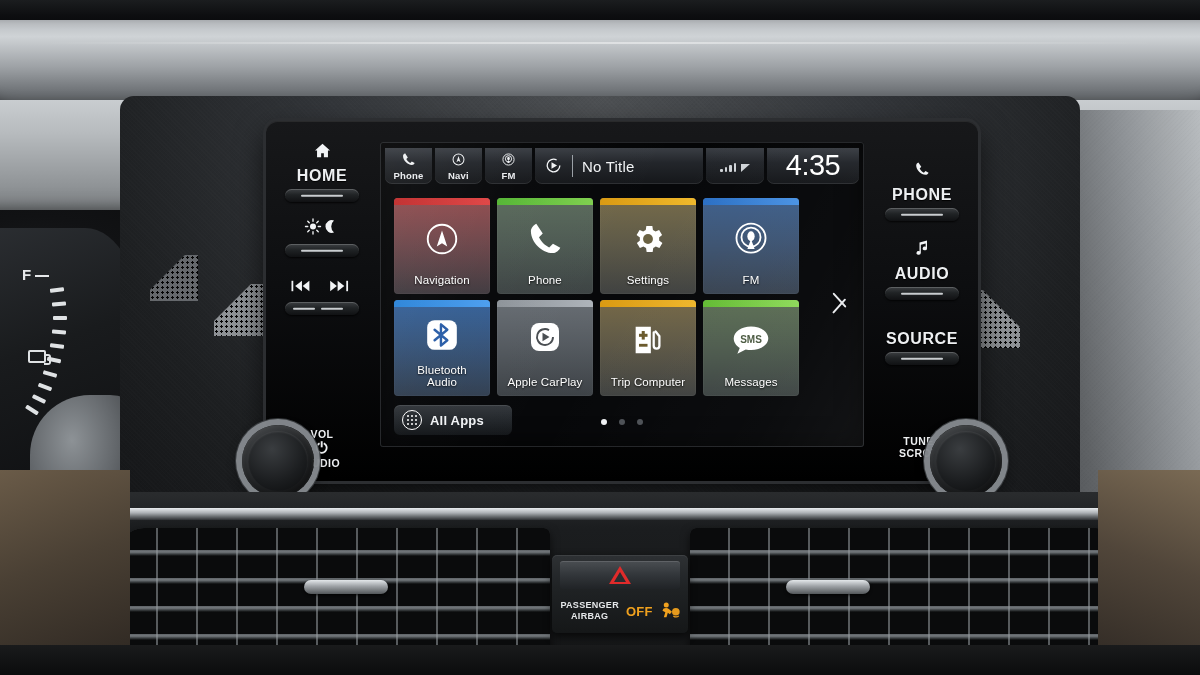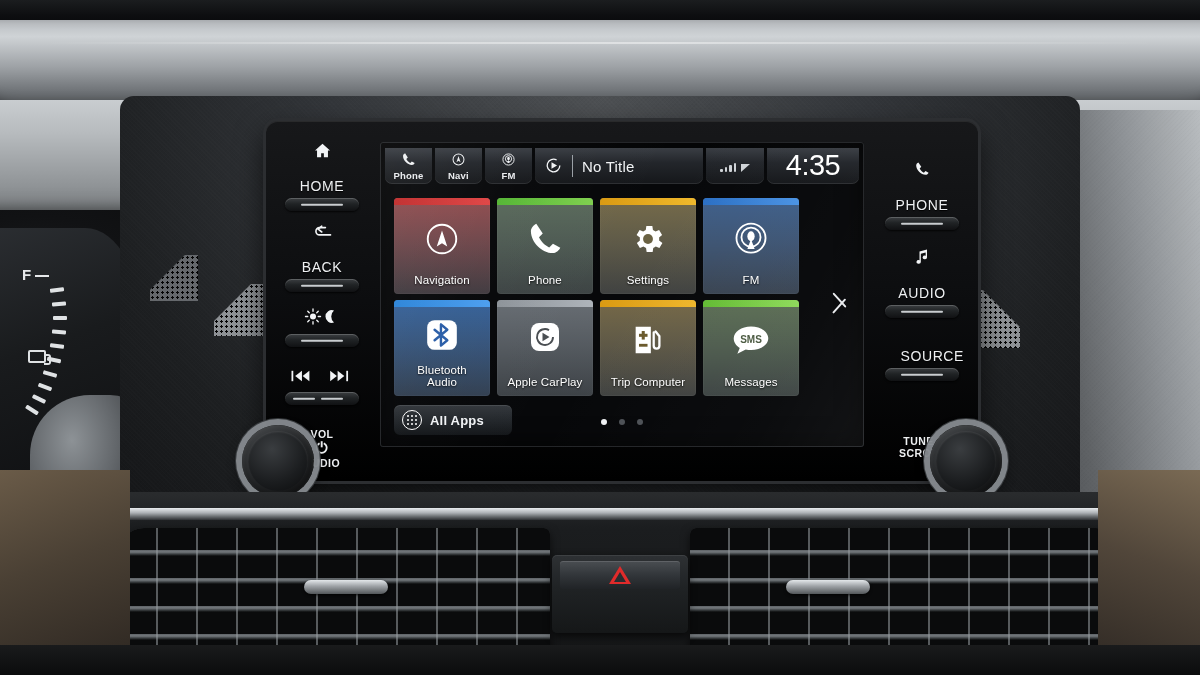--- a/index.html
+++ b/index.html
@@ -118,22 +118,22 @@
   }
 
   
   .btn-col{ position:absolute; top:22px; width:84px; }
   .btn-col.left{ left:14px; }
   .btn-col.right{ left:614px; }
 
   .hardbtn{ position:relative; width:84px; margin-bottom:6px; text-align:center; cursor:pointer;}
   .hardbtn .glyph{ color:#f2f4f6; display:block; line-height:1; }
   .hardbtn .lbl{
-    display:block; color:#eef0f2; font-size:14px; font-weight:400;
-    letter-spacing:.6px; margin-top:17px; text-shadow:0 1px 1px #000;
+    display:block; color:#eef0f2; font-size:16px; font-weight:700;
+    letter-spacing:.6px; margin-top:6px; text-shadow:0 1px 1px #000;
   }
   .rocker{
     margin:4px auto 0; width:74px; height:13px; border-radius:7px;
     background: linear-gradient(180deg,#3c3f42 0%, #202325 45%, #101113 100%);
     box-shadow: inset 0 1px 0 rgba(255,255,255,.18), 0 1px 2px rgba(0,0,0,.8);
     position:relative;
   }
   .rocker::after{
     content:""; position:absolute; left:50%; top:50%; transform:translate(-50%,-50%);
     width:42px; height:2.5px; background:#c9cdd0; border-radius:2px;
@@ -390,30 +390,20 @@
       <div class="hardbtn">
         <span class="glyph">
           <svg width="17" height="15" viewBox="0 0 24 22" fill="#f2f4f6">
               <path d="M12 1 1 11h3v10h6v-6h4v6h6V11h3z"></path>
             </svg>
         </span>
         <span class="lbl">HOME</span>
         <div class="rocker"></div>
       </div>
 
-      <div class="hardbtn" style="margin-top:14px;">
-        <span class="glyph">
-          <svg width="19" height="14" viewBox="0 0 26 18" fill="none" stroke="#f2f4f6" stroke-width="2.2" stroke-linecap="round">
-            <path d="M24 13 H9 a5 5 0 0 1 0-10 H17"></path>
-              <path d="M12 1 L7 5 L12 9" fill="none"></path>
-          </svg>
-        </span>
-        <span class="lbl">BACK</span>
-        <div class="rocker"></div>
-      </div>
 
       <div class="hardbtn" style="margin-top:16px;">
         <span class="glyph">
           <svg width="42" height="17" viewBox="0 0 56 22">
             <g fill="#f2f4f6">
               <circle cx="16" cy="11" r="4"></circle>
               <g stroke="#f2f4f6" stroke-width="1.8" stroke-linecap="round">
                 <path d="M16 1v3M16 18v3M6 11h3M23 11h3M9 4l2 2M21 16l2 2M23 4l-2 2M11 16l-2 2"></path>
               </g>
               <path d="M44 3a8.5 8.5 0 1 0 0 16 10.5 10.5 0 0 1 0-16z"></path>
@@ -458,21 +448,21 @@
       <div class="hardbtn" style="margin-top:18px;">
         <span class="glyph">
           <svg width="15" height="17" viewBox="0 0 18 20" fill="#f2f4f6">
             <path d="M7 16.4a2.6 2.2 0 1 1-1.6-2V4l9-2.4v9.6a2.6 2.2 0 1 1-1.6-2V5.2L7 6.8z"></path>
           </svg>
         </span>
         <span class="lbl">AUDIO</span>
         <div class="rocker"></div>
       </div>
 
-      <div class="hardbtn" style="margin-top:30px;text-align:right;">
+      <div class="hardbtn" style="margin-top:30px;">
         <span class="lbl">SOURCE</span>
         <div class="rocker"></div>
       </div>
     </div>
 
     <div class="knob-cap vol">
       <span>VOL</span>
       <span class="power-glyph">⏻</span>
       <span>AUDIO</span>
     </div>
@@ -691,18 +681,33 @@
   <div class="vent r">
     <div class="slats"></div>
       <div class="fins"></div>
     <div class="vent-knob"></div>
   </div>
 
   <div class="center-module">
     <div class="hazard-btn">
       <span class="hazard-tri"></span>
     </div>
+    <div class="airbag-row">
+      <span class="airbag-txt">
+        <span>PASSENGER</span><br>
+        <span>AIRBAG</span>
+      </span>
+      <span class="airbag-off">OFF</span>
+      <span class="airbag-icon">
+        <svg width="20" height="17" viewBox="0 0 24 20" fill="#f0a11e">
+          <circle cx="7.5" cy="3.4" r="3"></circle>
+          <path d="M4 8c2-1.4 5-1.4 7 .4l3.4 3-2.6 3.2-2.4-2-1.6 5.4H4.6L6.4 12 3 10.4z"></path>
+          <circle cx="19" cy="11.5" r="4.6" opacity=".95"></circle>
+          <path d="M16 16.5c2.2 1.6 4.6 1.6 6.6 0" stroke="#f0a11e" stroke-width="1.4" fill="none"></path>
+        </svg>
+      </span>
+    </div>
   </div>
 
   <div class="wood-l"></div>
   <div class="wood-r"></div>
   <div class="sill"></div>
 </div>
 
 </body></html>

